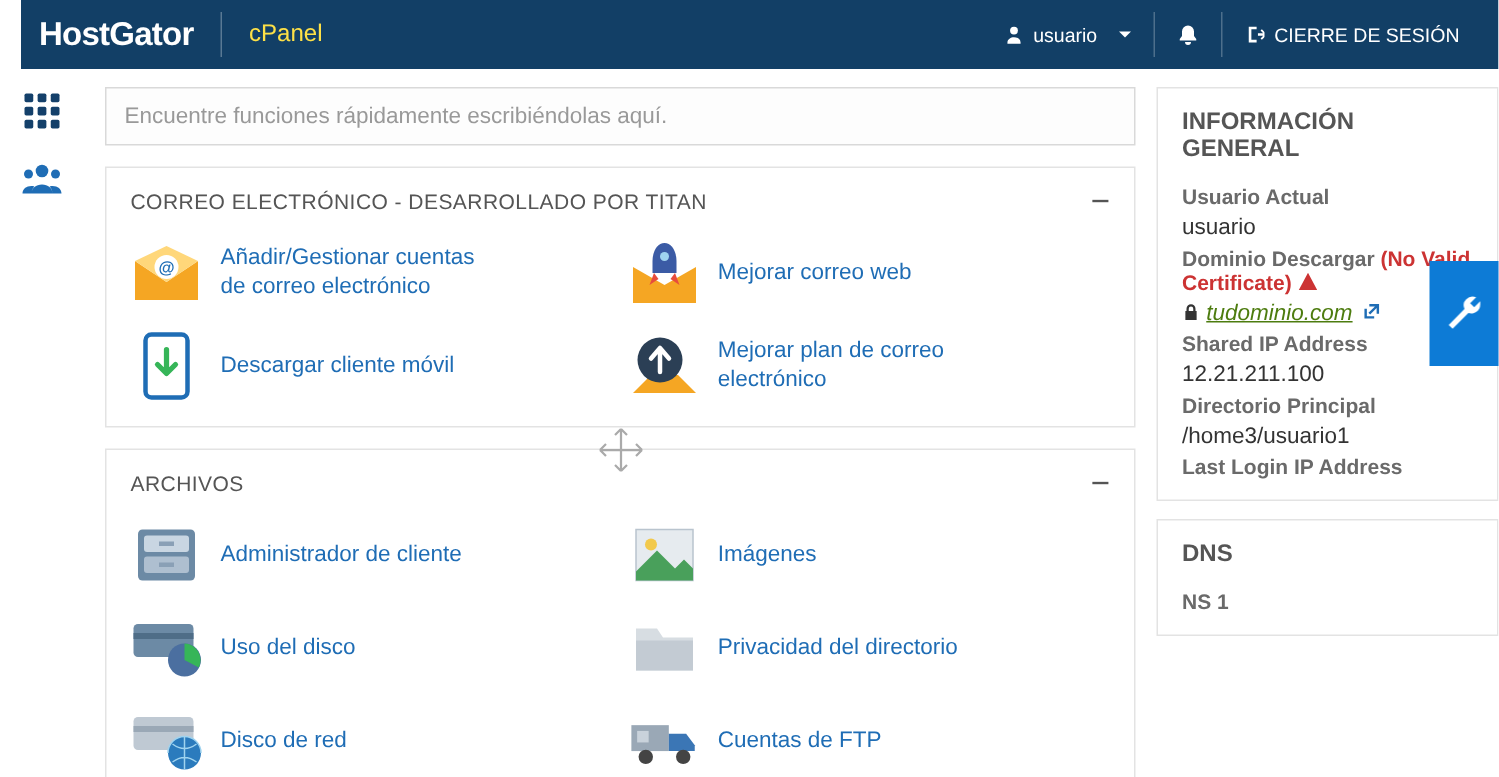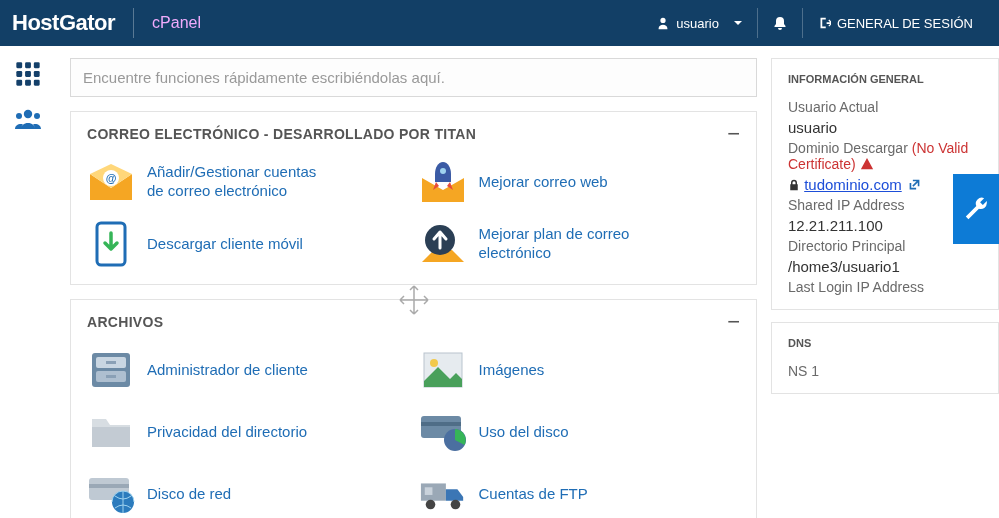--- a/index.html
+++ b/index.html
@@ -1,52 +1,52 @@
 <!DOCTYPE html>
 <html><head>
 <meta charset="utf-8">
 <style>
 * { box-sizing: border-box; margin: 0; padding: 0; }
 body { font-family: -apple-system, BlinkMacSystemFont, "Segoe UI", Arial, sans-serif; font-size: 14px; background: #fff; width: 999px; height: 518px; overflow: hidden; }
 
-.topbar { background: #123f66; height: 46px; display: flex; align-items: center; color: #fff; padding: 12px 12px; }
+.topbar { background: #123f66; height: 46px; display: flex; align-items: center; color: #fff; padding: 12px 12px; margin-left: 14px; }
 .logo { font-size: 22px; font-weight: 700; letter-spacing: -0.5px; display: flex; align-items: center; }
 .logo-sep { width: 1px; height: 30px; background: rgba(255,255,255,0.3); margin: 0 18px; }
-.product { font-size: 16px; color: #f0abfc; }
+.product { font-size: 16px; color: #fde047; }
 .spacer { flex: 1; }
 .top-right { display: flex; align-items: center; gap: 0; font-size: 13px; }
 .top-item { display: flex; align-items: center; gap: 6px; padding: 0 14px; height: 46px; cursor: pointer; }
 .top-sep { width: 1px; height: 30px; background: rgba(255,255,255,0.25); }
 
 .shell { display: flex; height: calc(518px - 46px); }
 .leftnav { width: 56px; background: #fff; border-right: 0; display: flex; flex-direction: column; align-items: center; padding-top: 14px; gap: 18px; }
 .leftnav .navicon { color: #1f4e79; cursor: pointer; }
 
 .main { flex: 1; padding: 12px 14px; overflow: hidden; position: relative; }
 .searchbar { width: 100%; border: 1px solid #d9d9d9; padding: 10px 12px; font-size: 15px; color: #a16207; background: #fdfdfd; margin-bottom: 14px; }
 .searchbar::placeholder { color: #999; }
 
 .panel { border: 1px solid #e3e3e3; margin-bottom: 14px; background: #fff; position: relative; }
 .panel-head { padding: 14px 16px 12px; display: flex; align-items: center; }
-.panel-title { font-size: 14px; font-weight: 700; color: #555; letter-spacing: 0.3px; }
+.panel-title { font-size: 14px; font-weight: 400; color: #555; letter-spacing: 0.3px; }
 .panel-collapse { margin-left: auto; font-size: 22px; color: #555; cursor: pointer; line-height: 10px; }
 .panel-body { padding: 4px 16px 16px; display: grid; grid-template-columns: 1fr 1fr; gap: 14px 10px; }
 .tool { display: flex; align-items: center; gap: 12px; cursor: pointer; }
 .tool-icon { width: 48px; height: 48px; flex-shrink: 0; display: flex; align-items: center; justify-content: center; }
 .tool-label { color: #1f6db5; font-size: 15px; line-height: 1.25; max-width: 190px; }
 
 .move-handle { position: absolute; left: 50%; top: -18px; transform: translateX(-50%); width: 36px; height: 36px; display:flex; align-items:center; justify-content:center; color:#999; }
 
 .sidebar { width: 228px; padding: 12px 0; }
 .infobox { border: 1px solid #e3e3e3; margin-bottom: 12px; padding: 14px 16px; }
-.infobox-title { font-size: 11px; font-weight: 700; color: #555; margin-bottom: 14px; }
-.info-label { font-size: 14px; color: #6a6a6a; font-weight: 400; margin-top: 4px; }
+.infobox-title { font-size: 16px; font-weight: 700; color: #555; margin-bottom: 14px; }
+.info-label { font-size: 14px; color: #6a6a6a; font-weight: 700; margin-top: 4px; }
 .info-label:first-of-type { margin-top: 0; }
 .info-value { font-size: 15px; color: #333; margin-top: 4px; }
-.info-link { color: #1d4ed8; }
+.info-link { color: #4d7c0f; font-style: italic; }
 .info-warn { color: #c33; }
 
 .wrench-tab { position: fixed; right: 0; top: 174px; width: 46px; height: 70px; background: #0d7bd6; display:flex; align-items:center; justify-content:center; cursor:pointer; }
 
 svg { display: block; }
 </style>
 </head>
 <body>
 
 <div class="topbar">
@@ -70,21 +70,21 @@
     <div class="top-item">
       <svg width="16" height="16" viewBox="0 0 16 16" fill="#fff">
           <path d="M8 2a4 4 0 00-4 4v3l-1.5 2v1h11v-1L12 9V6a4 4 0 00-4-4zm0 13a2 2 0 002-2H6a2 2 0 002 2z"></path>
         </svg>
     </div>
     <div class="top-sep"></div>
     <div class="top-item">
       <svg width="14" height="14" viewBox="0 0 16 16" fill="#fff">
           <path d="M6 2h6v12H6v-2h4V4H6V2zm-1 5H1l2-2-1-1-4 4 4 4 1-1-2-2h4V7z" transform="scale(-1,1) translate(-16,0)"></path>
         </svg>
-      <span>GENERAL DE SESIÓN</span>
+      <span>CIERRE DE SESIÓN</span>
     </div>
   </div>
 </div>
 
 <div class="shell">
   <div class="leftnav">
     <div class="navicon">
       <svg width="28" height="28" viewBox="0 0 24 24" fill="#14406a">
           <rect x="2" y="2" width="5" height="5" rx="1"></rect>
           <rect x="9.5" y="2" width="5" height="5" rx="1"></rect>
@@ -189,37 +189,37 @@
             <svg width="46" height="42" viewBox="0 0 46 42">
                 <rect x="4" y="4" width="38" height="34" fill="#e6ebef" stroke="#b9c4ce"></rect>
                 <circle cx="14" cy="14" r="4" fill="#f2c94c"></circle>
                 <path d="M4 32 L18 18 L30 30 L36 24 L42 30 L42 38 L4 38 Z" fill="#49a05b"></path>
               </svg>
           </div>
           <span class="tool-label">Imágenes</span>
         </div>
         <div class="tool">
           <div class="tool-icon">
-            <svg width="46" height="38" viewBox="0 0 46 38">
-                <path d="M4 10 L4 34 L42 34 L42 12 L22 12 L18 6 L4 6 Z" fill="#d7dde2"></path>
-                <rect x="4" y="14" width="38" height="20" fill="#c3cbd3"></rect>
-              </svg>
-          </div>
-          <span class="tool-label">Privacidad del directorio</span>
-        </div>
-        <div class="tool">
-          <div class="tool-icon">
             <svg width="48" height="44" viewBox="0 0 48 44">
                 <rect x="2" y="6" width="40" height="22" rx="3" fill="#6c8aa5"></rect>
                 <rect x="2" y="12" width="40" height="4" fill="#4f6d87"></rect>
                 <circle cx="36" cy="30" r="11" fill="#4b6fa0"></circle>
                 <path d="M36 30 L36 19 A11 11 0 0 1 45.5 35 Z" fill="#36b558"></path>
               </svg>
           </div>
           <span class="tool-label">Uso del disco</span>
+        </div>
+        <div class="tool">
+          <div class="tool-icon">
+            <svg width="46" height="38" viewBox="0 0 46 38">
+                <path d="M4 10 L4 34 L42 34 L42 12 L22 12 L18 6 L4 6 Z" fill="#d7dde2"></path>
+                <rect x="4" y="14" width="38" height="20" fill="#c3cbd3"></rect>
+              </svg>
+          </div>
+          <span class="tool-label">Privacidad del directorio</span>
         </div>
         <div class="tool">
           <div class="tool-icon">
             <svg width="48" height="44" viewBox="0 0 48 44">
                 <rect x="2" y="6" width="40" height="22" rx="3" fill="#bfc9d3"></rect>
                 <rect x="2" y="12" width="40" height="4" fill="#9aa8b6"></rect>
                 <circle cx="36" cy="30" r="11" fill="#2b7bbd"></circle>
                 <path d="M25 30 A11 11 0 0 1 47 30" stroke="#9fd3ef" stroke-width="1" fill="none"></path>
                 <path d="M36 19 L36 41 M28 24 Q36 30 44 24 M28 36 Q36 30 44 36" stroke="#9fd3ef" stroke-width="1" fill="none"></path>
               </svg>

